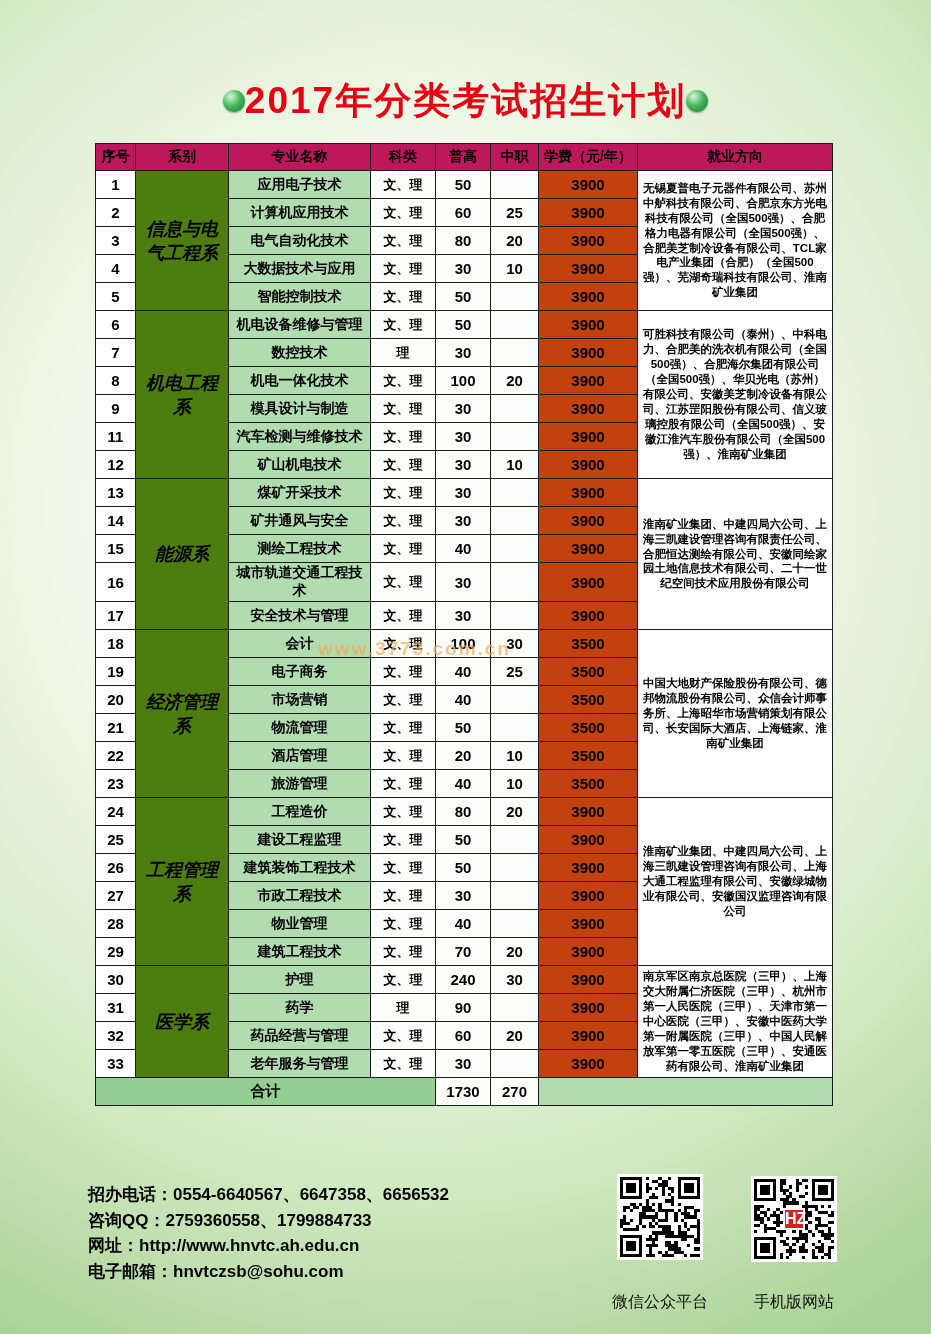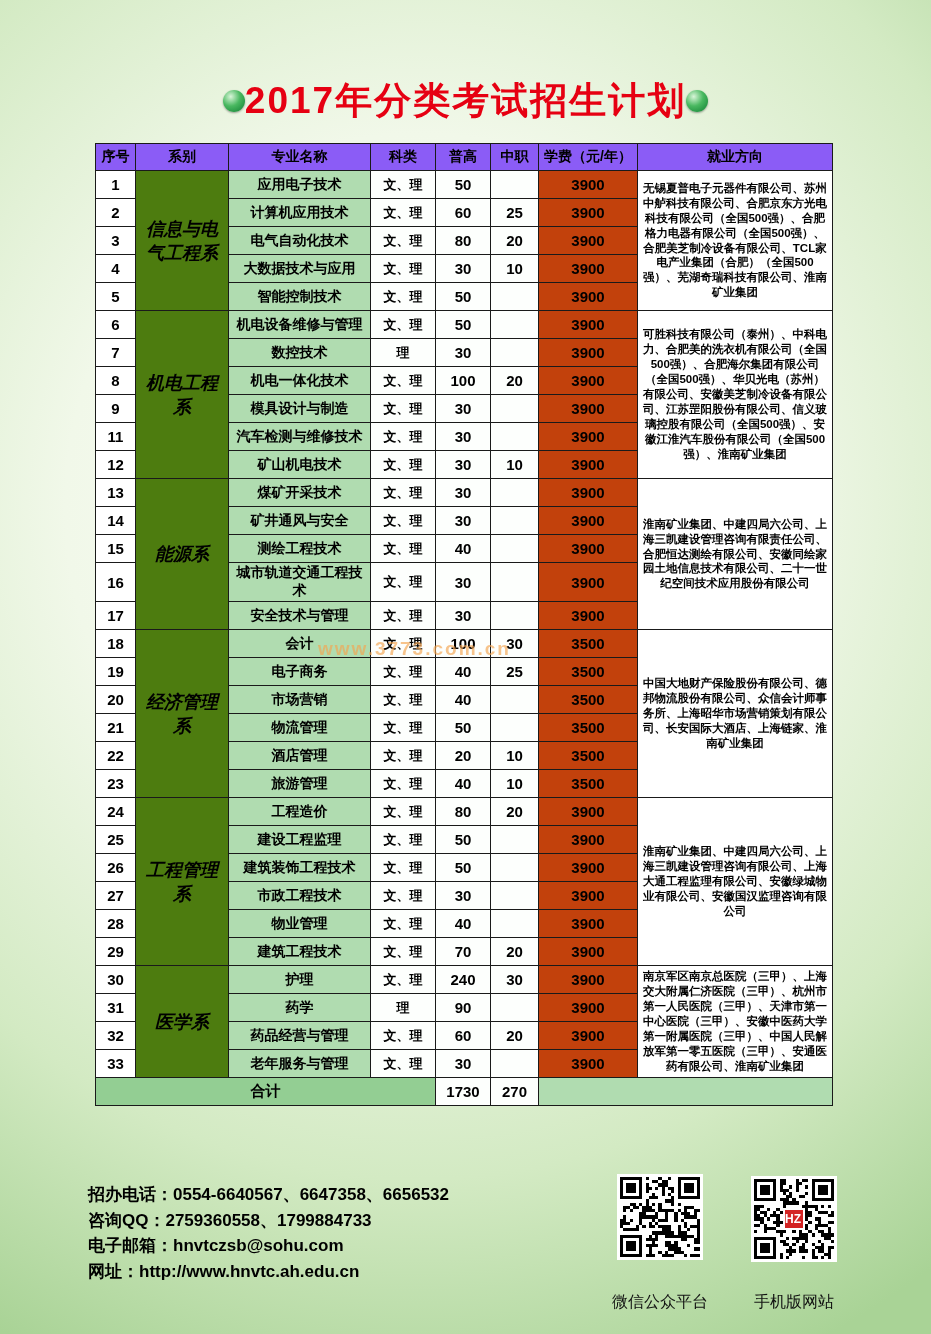--- a/index.html
+++ b/index.html
@@ -23,21 +23,21 @@
   table.plan{
     position:absolute;left:95px;top:143px;width:737px;
     border-collapse:collapse;table-layout:fixed;
     font-family:"Liberation Sans","DejaVu Sans",sans-serif;
   }
   table.plan th, table.plan td{
     border:1px solid #1a1a1a;text-align:center;vertical-align:middle;
     padding:1px 2px;color:#000;
   }
   table.plan thead th{
-    background:#8b5cf6;font-size:14px;font-weight:bold;height:24px;
+    background:#be185d;font-size:14px;font-weight:bold;height:24px;
   }
   table.plan tbody tr{height:28px;}
   .c-no{background:#ffffff;font-size:15px;font-weight:bold;}
   .c-dept{background:#4d7c0f;font-size:18px;font-weight:bold;font-style:italic;}
   .c-major{background:#b0dcb0;font-size:14px;font-weight:bold;}
   .c-cat{background:#fdfffd;font-size:13px;font-weight:bold;}
   .c-reg,.c-voc{background:#fdfffd;font-size:15px;font-weight:bold;}
   .c-tui{background:#c2410c;font-size:15px;font-weight:bold;}
   .c-emp{
     background:#ffffff;font-size:11.5px;font-weight:bold;text-align:left;
@@ -64,21 +64,21 @@
     font-size:17px;font-weight:bold;color:#000;line-height:25.5px;white-space:nowrap;
   }
   .qr{
     position:absolute;z-index:3;background:#ffffff;padding:3px;
   }
   .qr svg{display:block;shape-rendering:crispEdges;}
   .qr-left{left:617px;top:1174px;width:80px;height:80px;}
   .qr-right{left:751px;top:1176px;width:80px;height:80px;}
   .hz-badge{
     position:absolute;left:50%;top:50%;transform:translate(-50%,-50%);
-    background:#d42323;color:#ffffff;font-size:12px;font-weight:bold;
+    background:#d42323;color:#ffffff;font-size:16px;font-weight:bold;
     width:18px;height:18px;line-height:18px;text-align:left;border:2px solid #fff;
   }
   .qr-label{
     position:absolute;z-index:3;font-size:16px;color:#111;font-weight:normal;
     width:120px;text-align:center;top:1292px;
   }
   .qr-label-left{left:600px;}
   .qr-label-right{left:734px;}
 </style>
 </head>
@@ -391,22 +391,22 @@
     </tbody>
 </table>
 
 <div class="watermark">
   <div class="wm2">www.3773.com.cn</div>
 </div>
 
 <div class="footer" id="footer-lines">
     <div class="line"><span>招办电话：</span><span>0554-6640567、6647358、6656532</span></div>
     <div class="line"><span>咨询QQ：</span><span>2759360558、1799884733</span></div>
+    <div class="line"><span>网址：</span><span>http://www.hnvtc.ah.edu.cn</span></div>
     <div class="line"><span>电子邮箱：</span><span>hnvtczsb@sohu.com</span></div>
-    <div class="line"><span>网址：</span><span>http://www.hnvtc.ah.edu.cn</span></div>
   </div>
 
 <div class="qr qr-left">
   <svg id="qr1" width="80" height="80" viewBox="0 0 25 25">
       <rect x="0" y="0" width="25" height="25" fill="#ffffff"></rect>
       <rect x="8" y="0" width="1" height="1" fill="#000000"></rect>
       <rect x="12" y="0" width="1" height="1" fill="#000000"></rect>
       <rect x="15" y="0" width="1" height="1" fill="#000000"></rect>
       <rect x="10" y="1" width="1" height="1" fill="#000000"></rect>
       <rect x="11" y="1" width="1" height="1" fill="#000000"></rect>

